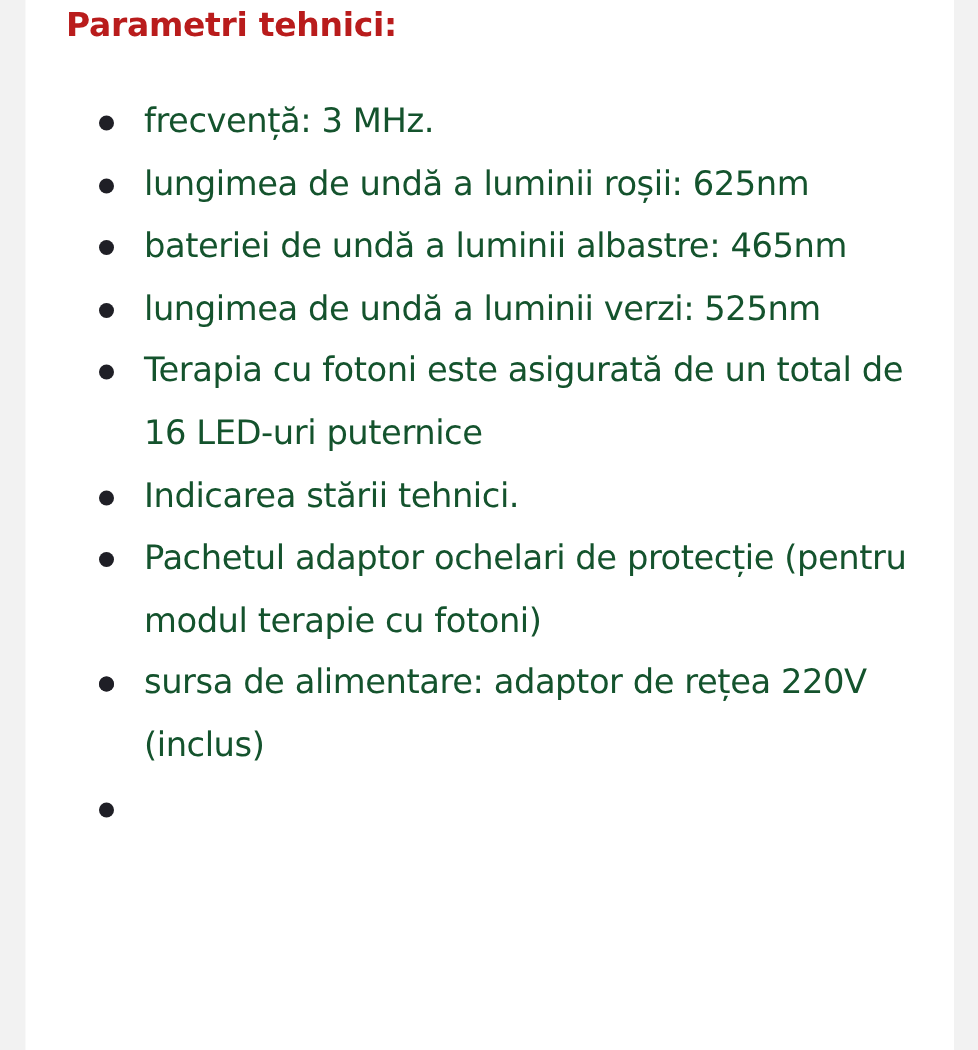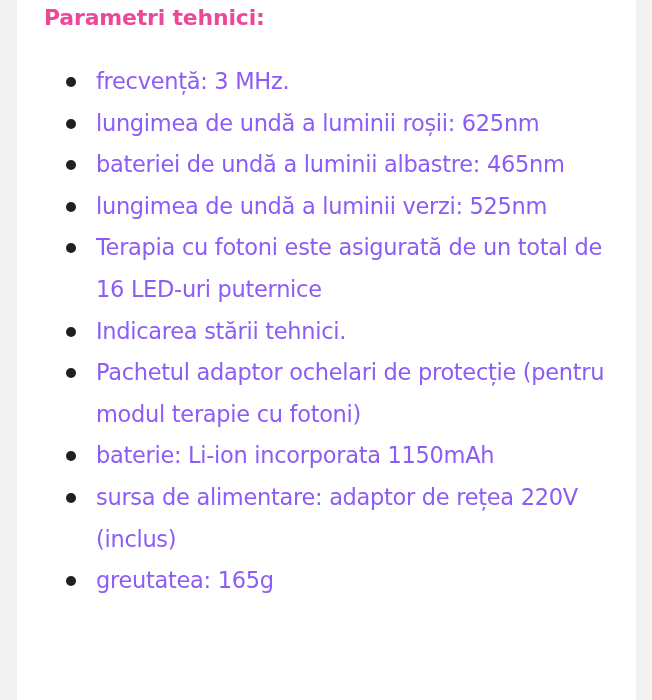--- a/index.html
+++ b/index.html
@@ -25,38 +25,38 @@
     }
     .title {
       position: absolute;
       left: 27px;
       top: 2px;
       margin: 0;
       font-size: 22px;
       font-weight: bold;
       letter-spacing: -0.2px;
       line-height: 32px;
-      color: #ec4899;
+      color: #b91c1c;
     }
     ul.specs {
       position: absolute;
       left: 27px;
       top: 61px;
       width: 590px;
       margin: 0;
       padding: 0;
       list-style: none;
     }
     ul.specs li {
       position: relative;
       padding-left: 52px;
       font-size: 22.5px;
       line-height: 41.6px;
       letter-spacing: -0.3px;
-      color: #8b5cf6;
+      color: #14532d;
       white-space: normal;
     }
     ul.specs li .bullet {
       position: absolute;
       left: 22px;
       top: 16px;
       width: 10px;
       height: 10px;
       border-radius: 50%;
       background: #1f1f26;
@@ -92,24 +92,22 @@
     <li>
       <span class="bullet"></span>
       <span>Indicarea stării tehnici.</span>
     </li>
     <li>
       <span class="bullet"></span>
       <span>Pachetul adaptor ochelari de protecție (pentru modul terapie cu fotoni)</span>
     </li>
     <li>
       <span class="bullet"></span>
-      <span>baterie: Li-ion incorporata 1150mAh</span>
     </li>
     <li>
       <span class="bullet"></span>
       <span>sursa de alimentare: adaptor de rețea 220V (inclus)</span>
     </li>
     <li>
       <span class="bullet"></span>
-      <span>greutatea: 165g</span>
     </li>
   </ul>
 </div>
 
 </body></html>

